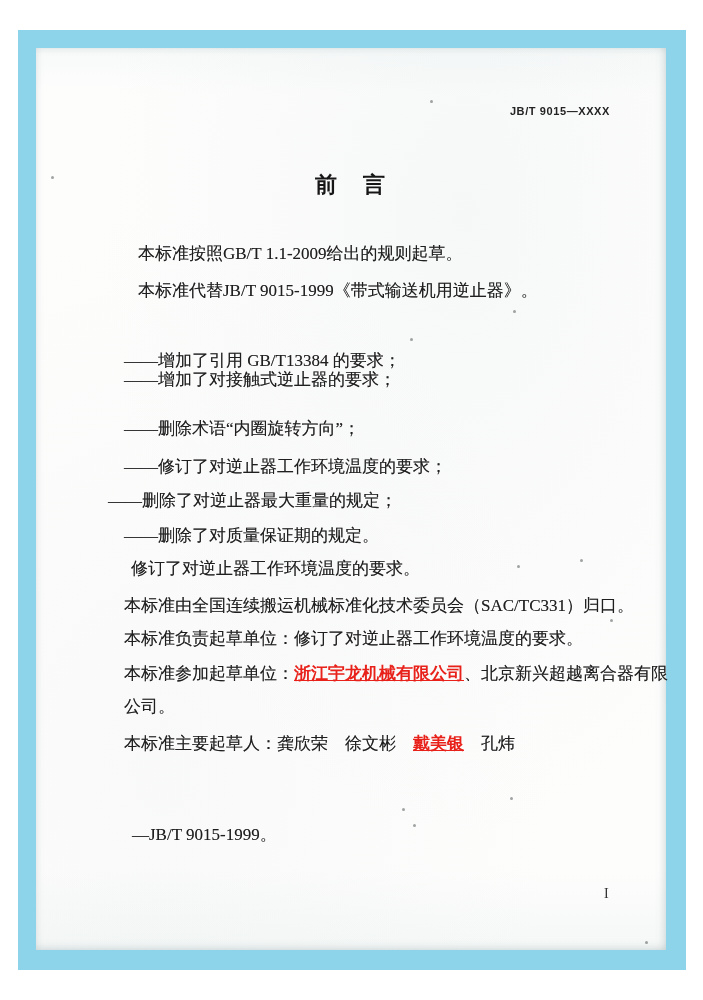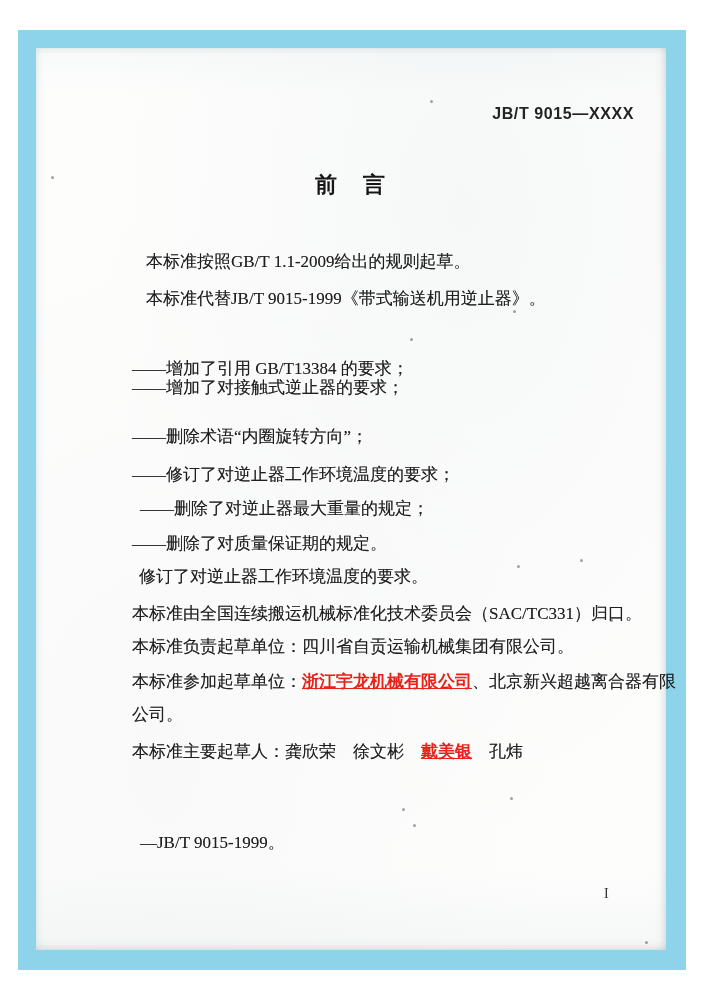--- a/index.html
+++ b/index.html
@@ -18,33 +18,33 @@
     background-image:
       radial-gradient(ellipse at 68% 18%, rgba(205,215,222,.14), transparent 60%),
       radial-gradient(ellipse at 20% 80%, rgba(205,215,218,.10), transparent 55%),
       linear-gradient(180deg,#f7faf9 0%,#fdfdfc 5%,#fdfdfc 91%,#f5f8f7 100%);
     box-shadow:
       inset -6px 0 10px -5px rgba(140,160,165,.38),
       inset 0 -6px 10px -5px rgba(140,160,165,.32),
       inset 3px 3px 8px -4px rgba(140,160,165,.28);
   }
   .docnum {
-    position:absolute; top:57px; right:32px;
+    position:absolute; top:57px; right:56px;
     font-family:"Liberation Sans","DejaVu Sans",sans-serif;
-    font-size:16px; font-weight:600; letter-spacing:.6px; color:#232323;
+    font-size:11px; font-weight:600; letter-spacing:.6px; color:#232323;
     white-space:pre;
   }
   .doctitle {
     position:absolute; top:122px; left:0; width:100%; text-align:center;
     font-family:"Liberation Sans","DejaVu Sans",sans-serif;
     font-weight:bold; font-size:22px; letter-spacing:2px; color:#161616;
     white-space:pre;
   }
   .line {
-    position:absolute; margin:12px;
+    position:absolute; margin:4px;
     font-size:17px; line-height:24px; color:#1f1f1f;
     white-space:pre; letter-spacing:0;
     text-shadow:0 0 .4px rgba(20,20,20,.45);
   }
   .red {
     color:#e8211a; font-weight:bold;
     font-family:"Liberation Sans","DejaVu Sans",sans-serif;
     text-shadow:none;
     text-decoration:underline;
   }
@@ -67,26 +67,26 @@
 
     <div class="doctitle">前　言</div>
 
     <p class="line" style="left:98px; top:190px">本标准按照GB/T 1.1-2009给出的规则起草。</p>
     <p class="line" style="left:98px; top:227px">本标准代替JB/T 9015-1999《带式输送机用逆止器》。</p>
 
     <p class="line" style="left:84px; top:297px">——增加了引用 GB/T13384 的要求；</p>
     <p class="line" style="left:84px; top:316px">——增加了对接触式逆止器的要求；</p>
     <p class="line" style="left:84px; top:365px">——删除术语“内圈旋转方向”；</p>
     <p class="line" style="left:84px; top:403px">——修订了对逆止器工作环境温度的要求；</p>
-    <p class="line" style="left:92px; top:437px">——删除了对逆止器最大重量的规定；</p>
+    <p class="line" style="left:68px; top:437px">——删除了对逆止器最大重量的规定；</p>
     <p class="line" style="left:84px; top:472px">——删除了对质量保证期的规定。</p>
 
     <p class="line" style="left:91px; top:505px">修订了对逆止器工作环境温度的要求。</p>
     <p class="line" style="left:84px; top:542px">本标准由全国连续搬运机械标准化技术委员会（SAC/TC331）归口。</p>
-    <p class="line" style="left:84px; top:575px">本标准负责起草单位：四川省自贡运输机械集团有限公司。</p>
+    <p class="line" style="left:84px; top:575px">本标准负责起草单位：修订了对逆止器工作环境温度的要求。</p>
 
     <p class="line" style="left:84px; top:610px"><span>本标准参加起草单位：</span><span class="red">浙江宇龙机械有限公司</span><span>、北京新兴超越离合器有限</span></p>
     <p class="line" style="left:84px; top:643px">公司。</p>
 
     <p class="line" style="left:84px; top:680px"><span>本标准主要起草人：龚欣荣　徐文彬　</span><span class="red">戴美银</span><span>　孔炜</span></p>
 
     <p class="line" style="left:92px; top:771px">—JB/T 9015-1999。</p>
 
     <div class="pagenum">I</div>
 

